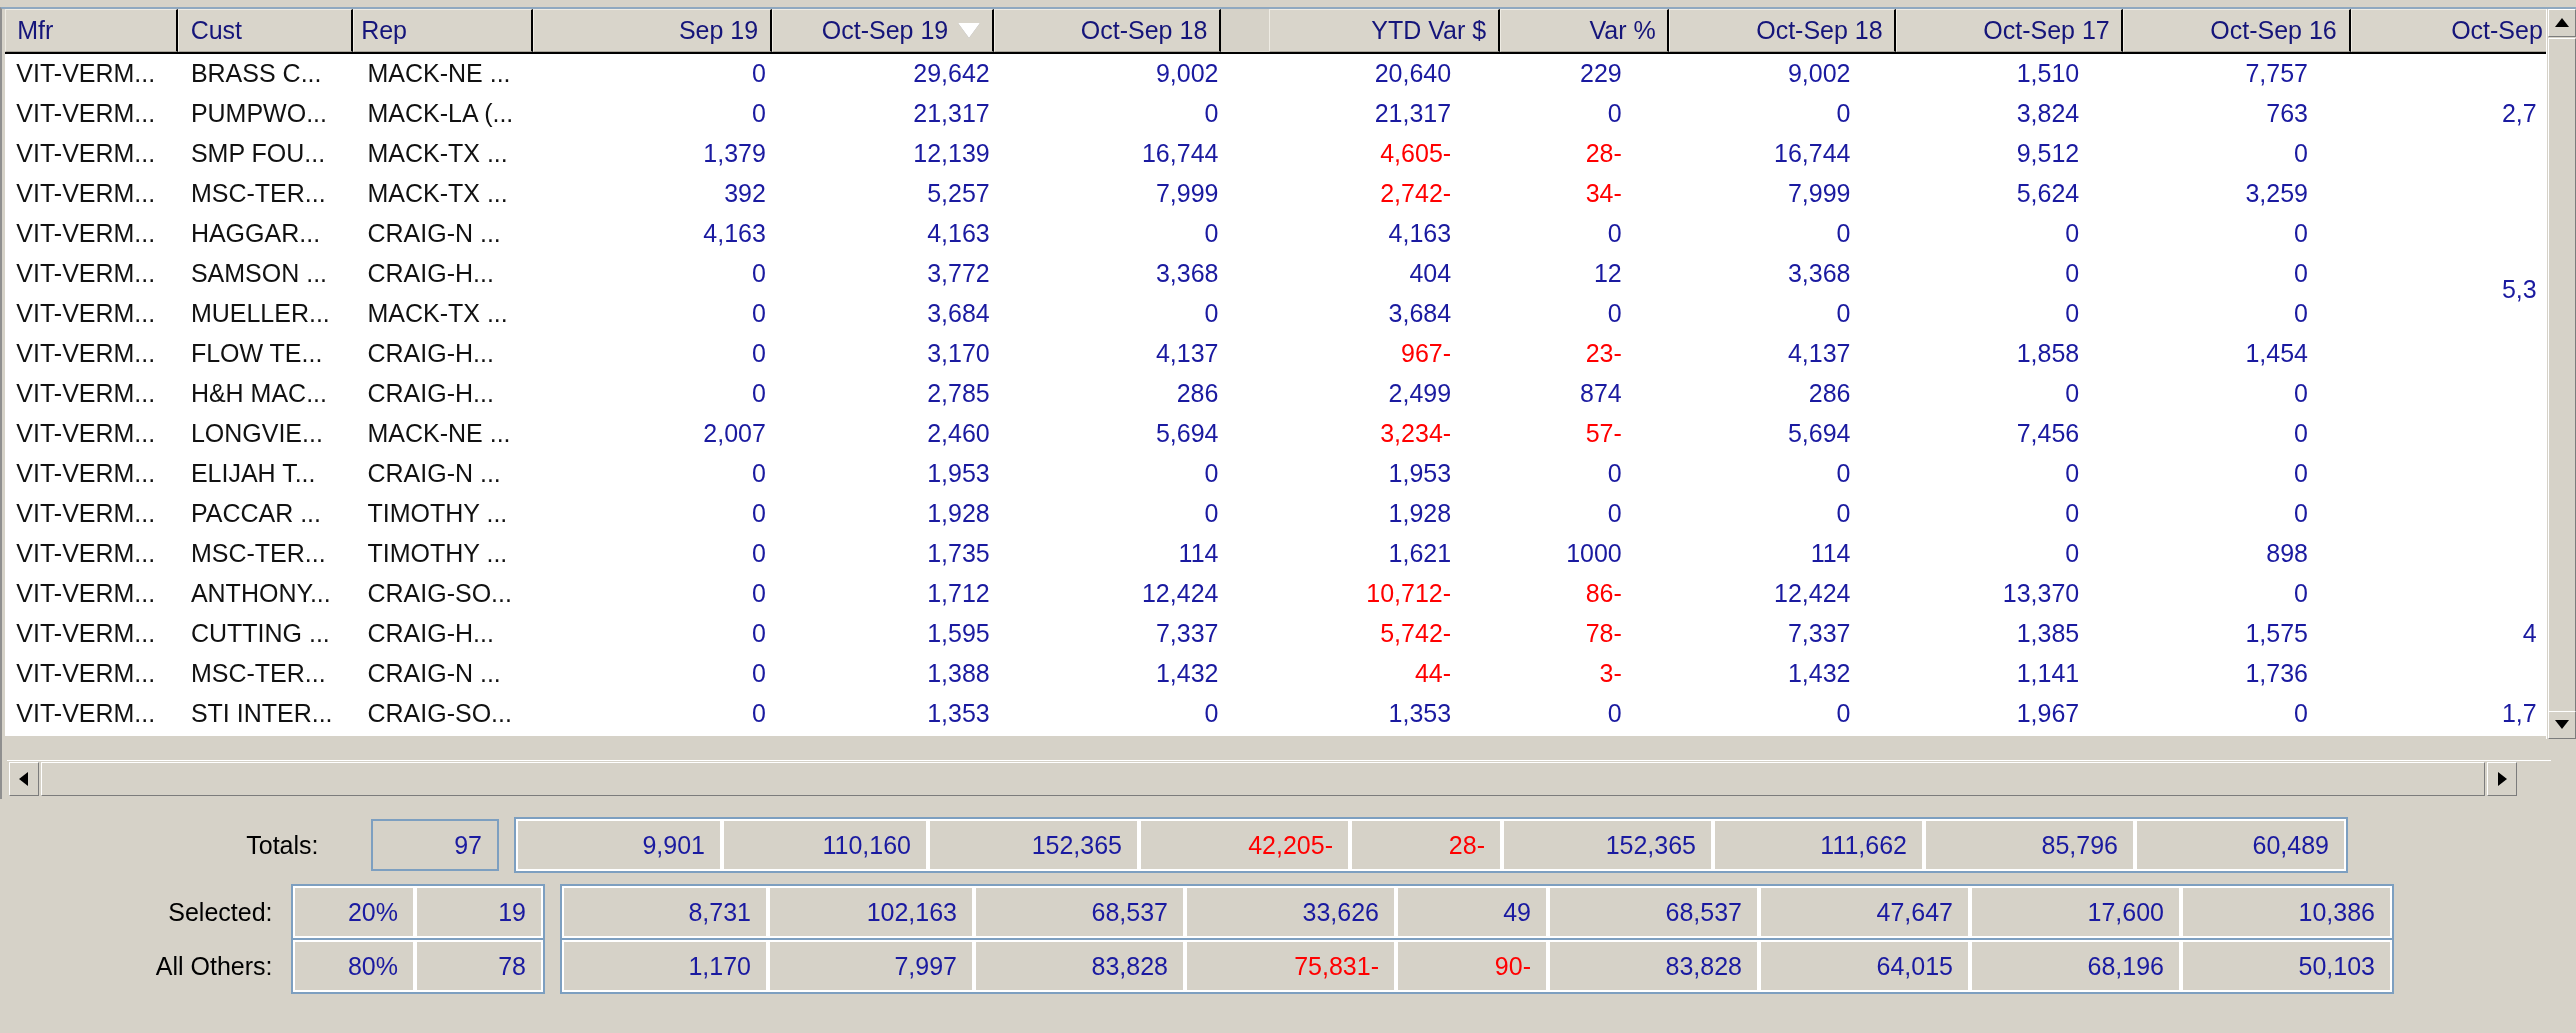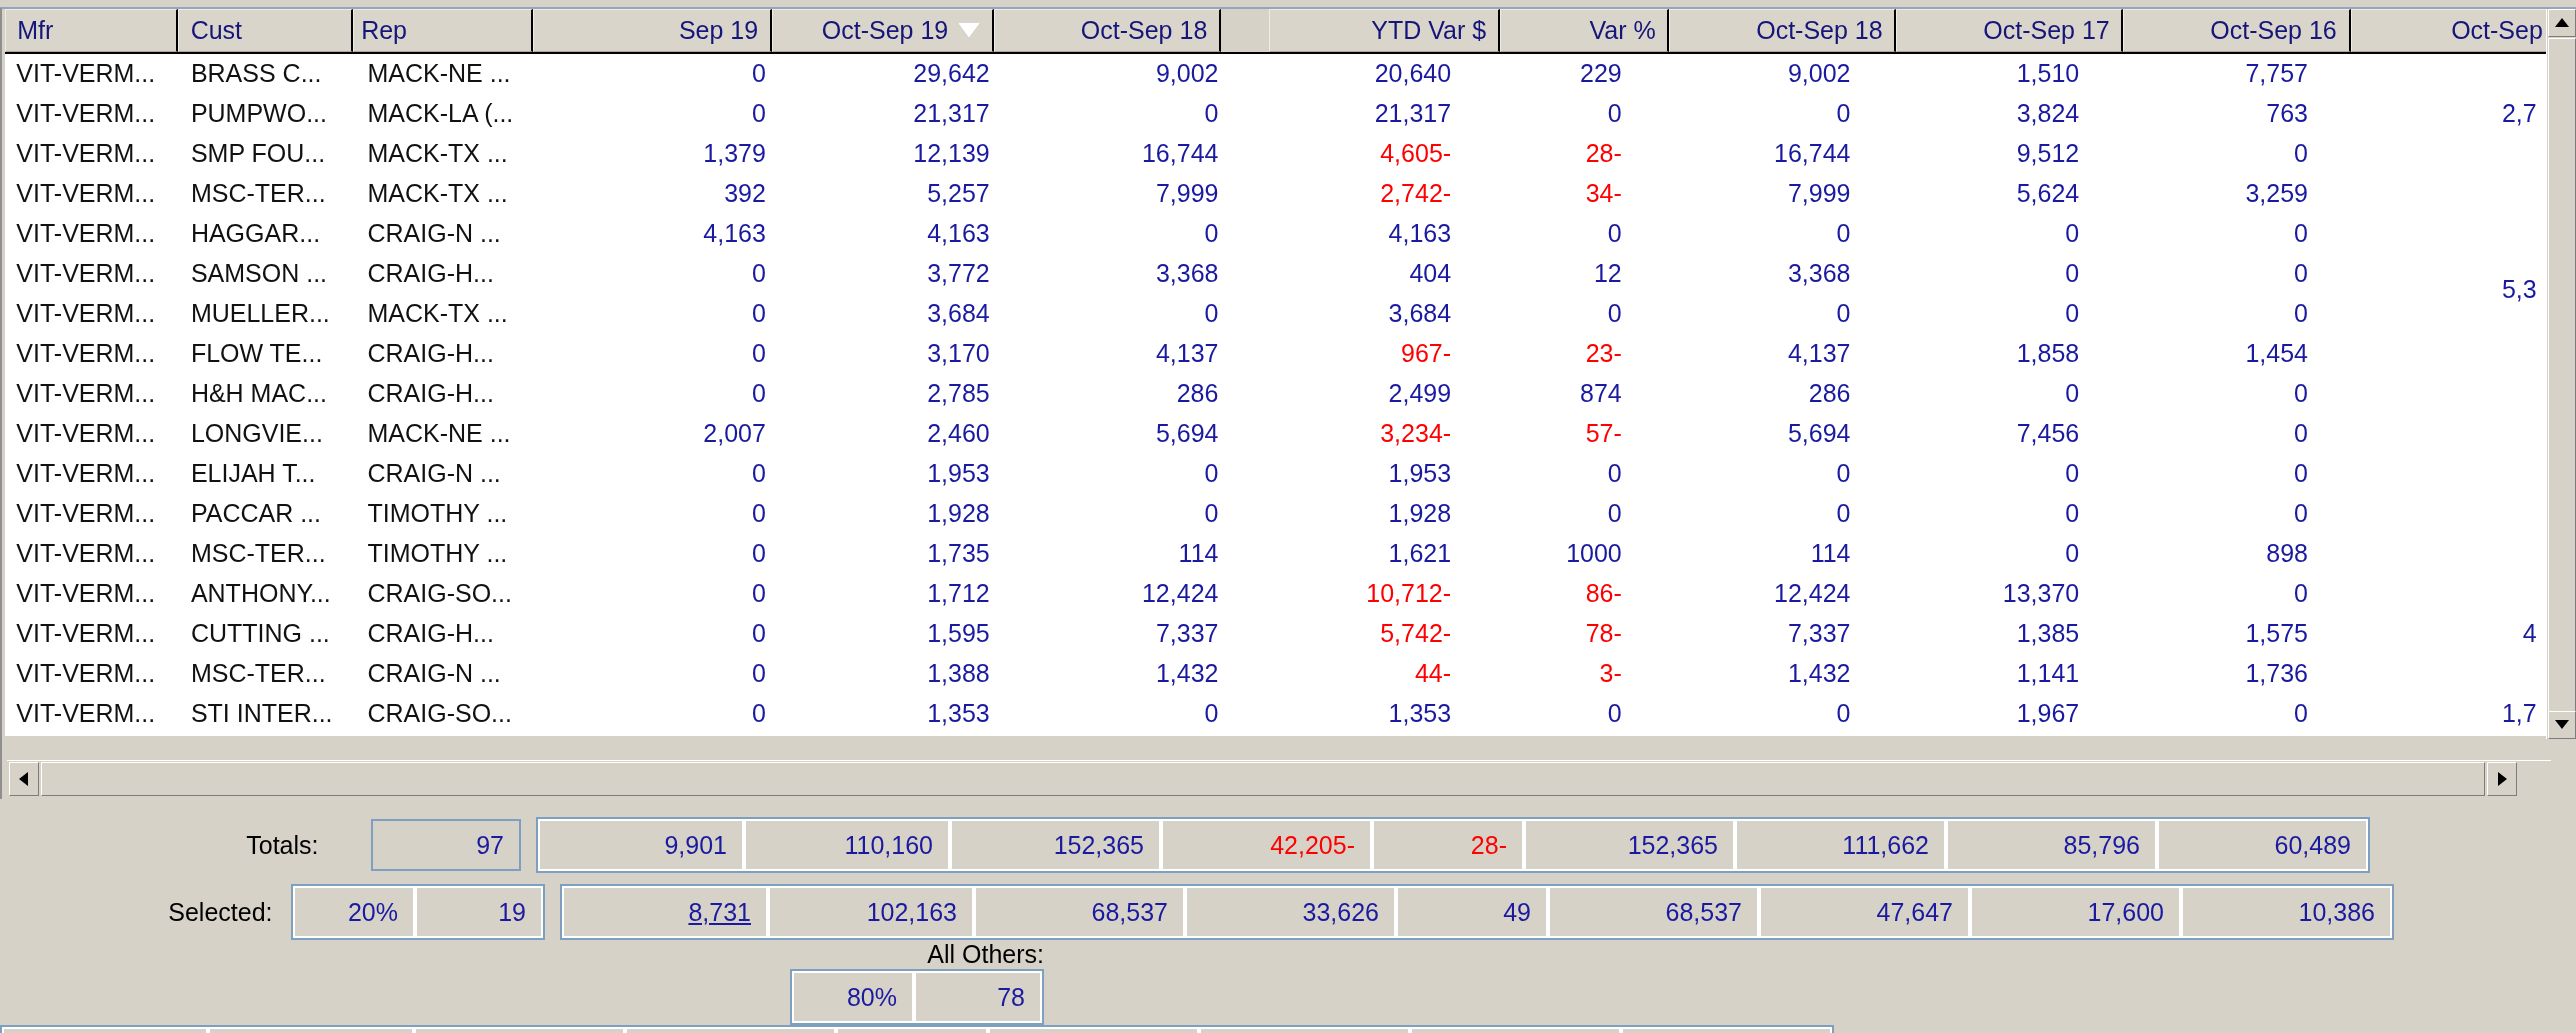--- a/index.html
+++ b/index.html
@@ -218,21 +218,21 @@
   }
   .srow {
     position: absolute;
     left: 0;
     height: 52px;
     display: flex;
     align-items: center;
   }
   .srow-totals   { top: 10px; }
   .srow-selected { top: 77px; }
-  .srow-others   { top: 131px; flex-direction: column; }
+  .srow-others   { top: 131px; }
 
   .slabel {
     font-size: 25px;
     color: #000000;
     text-align: right;
     box-sizing: border-box;
     padding-right: 18.5px;
     white-space: nowrap;
   }
   .sbox {
@@ -573,21 +573,21 @@
       </div>
 
     </div>
   </div>
 
   <div class="summary">
 
     <div class="srow srow-totals">
       <span class="slabel" style="width:337px;">Totals:</span>
       <span class="spacer" style="width:34px;"></span>
-      <span class="sbox" style="width:150px;">97</span>
+      <span class="sbox" style="width:128px;">97</span>
       <span class="spacer" style="width:15px;"></span>
       <span id="totals-values" style="display:flex;">
           <span class="sgroup">
             <span class="sbox" style="width: 206px; padding-left: 32px;">9,901</span>
             <span class="sbox" style="width: 206px;">110,160</span>
             <span class="sbox" style="width: 211px;">152,365</span>
             <span class="sbox neg" style="width: 211px;">42,205-</span>
             <span class="sbox neg" style="width: 152px;">28-</span>
             <span class="sbox" style="width: 211px;">152,365</span>
             <span class="sbox" style="width: 211px;">111,662</span>
@@ -599,21 +599,21 @@
 
     <div class="srow srow-selected">
       <span class="slabel" style="width:291px;">Selected:</span>
       <span class="sgroup">
         <span class="sbox" style="width:122px;">20%</span>
         <span class="sbox" style="width:128px;">19</span>
       </span>
       <span class="spacer" style="width:15px;"></span>
       <span id="selected-values" style="display:flex;">
           <span class="sgroup">
-            <span class="sbox" style="width: 206px; text-decoration: underline;">8,731</span>
+            <span class="sbox" style="width: 206px;">8,731</span>
             <span class="sbox" style="width: 206px;">102,163</span>
             <span class="sbox" style="width: 211px;">68,537</span>
             <span class="sbox" style="width: 211px;">33,626</span>
             <span class="sbox" style="width: 152px;">49</span>
             <span class="sbox" style="width: 211px;">68,537</span>
             <span class="sbox" style="width: 211px;">47,647</span>
             <span class="sbox" style="width: 211px;">17,600</span>
             <span class="sbox" style="width: 211px;">10,386</span>
           </span>
         </span>

